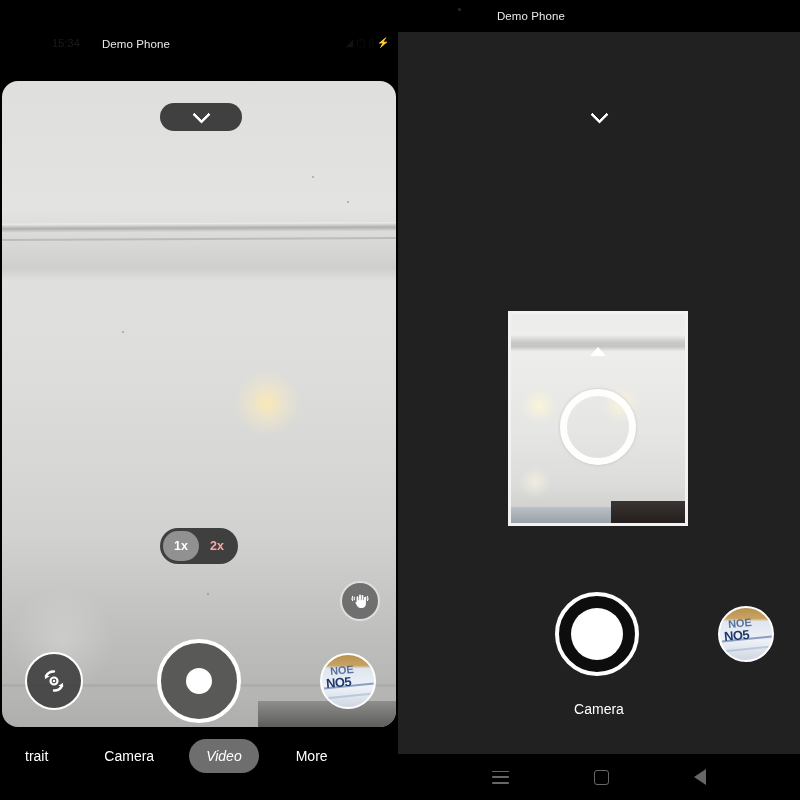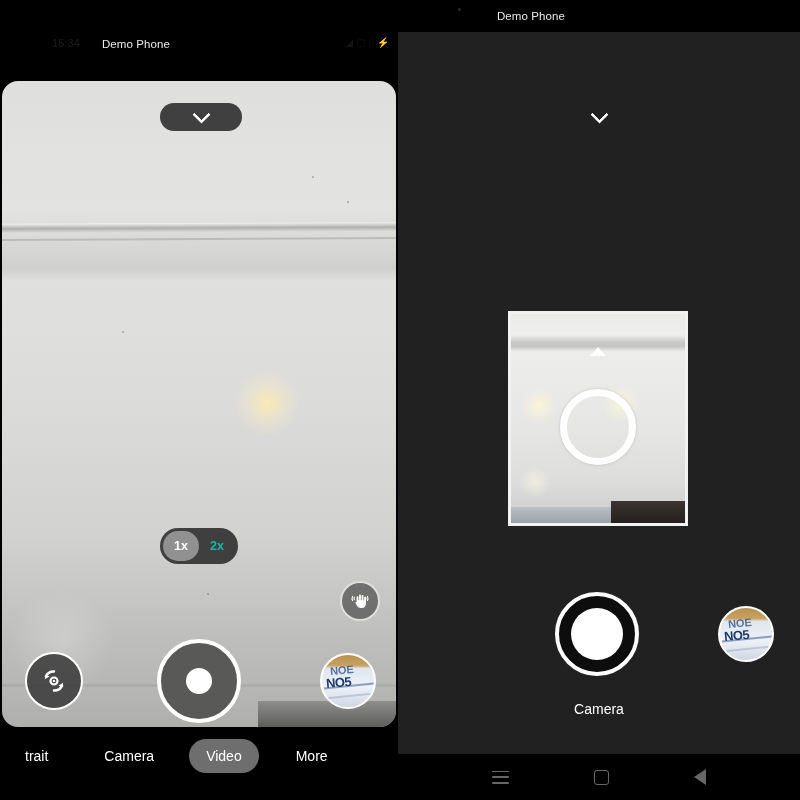--- a/index.html
+++ b/index.html
@@ -159,21 +159,21 @@
   
   .zoom-toggle {
     position: absolute; left: 160px; top: 495px;
     width: 78px; height: 36px; border-radius: 18px;
     background: rgba(52,52,52,.93);
     display: flex; align-items: center; padding: 3px;
   }
   .zoom-opt {
     flex: 1; height: 30px; border-radius: 15px;
     display: flex; align-items: center; justify-content: center;
-    color: #14b8a6; font-size: 12.5px; font-weight: bold;
+    color: #fca5a5; font-size: 12.5px; font-weight: bold;
   }
   .zoom-opt.active { background: rgba(152,152,152,.92); color: #fff; }
 
   
   .seg {
     position: absolute; left: 80px; top: 551px;
     height: 34px; border-radius: 17px;
     background: rgba(48,48,48,.93);
     display: flex; align-items: center; padding: 3px;
   }
@@ -327,21 +327,21 @@
         <div class="gal-line" style="left:2px; top:30px; width:50px; transform:rotate(-6deg);"></div>
         <div class="gal-line" style="left:2px; top:40px; width:50px; transform:rotate(-6deg); opacity:.4;"></div>
         <span class="gal-txt2">NOE</span>
         <span class="gal-txt">NO5</span>
       </div>
     </div>
 
     <div class="mode-tabs left-tabs">
       <div class="mode-tab" style="margin-left:-8px;">trait</div>
       <div class="mode-tab" style="margin-left:22px;">Camera</div>
-      <div class="mode-tab active" style="margin-left:18px;">Video</div>
+      <div class="mode-tab active" style="margin-left:18px;font-style:italic;">Video</div>
       <div class="mode-tab" style="margin-left:20px;">More</div>
     </div>
 
     <div class="navbar">
       <div class="nav-ic nav-recents">
           <i></i>
           <i></i>
           <i></i>
         </div>
       <div class="nav-ic nav-home"></div>

